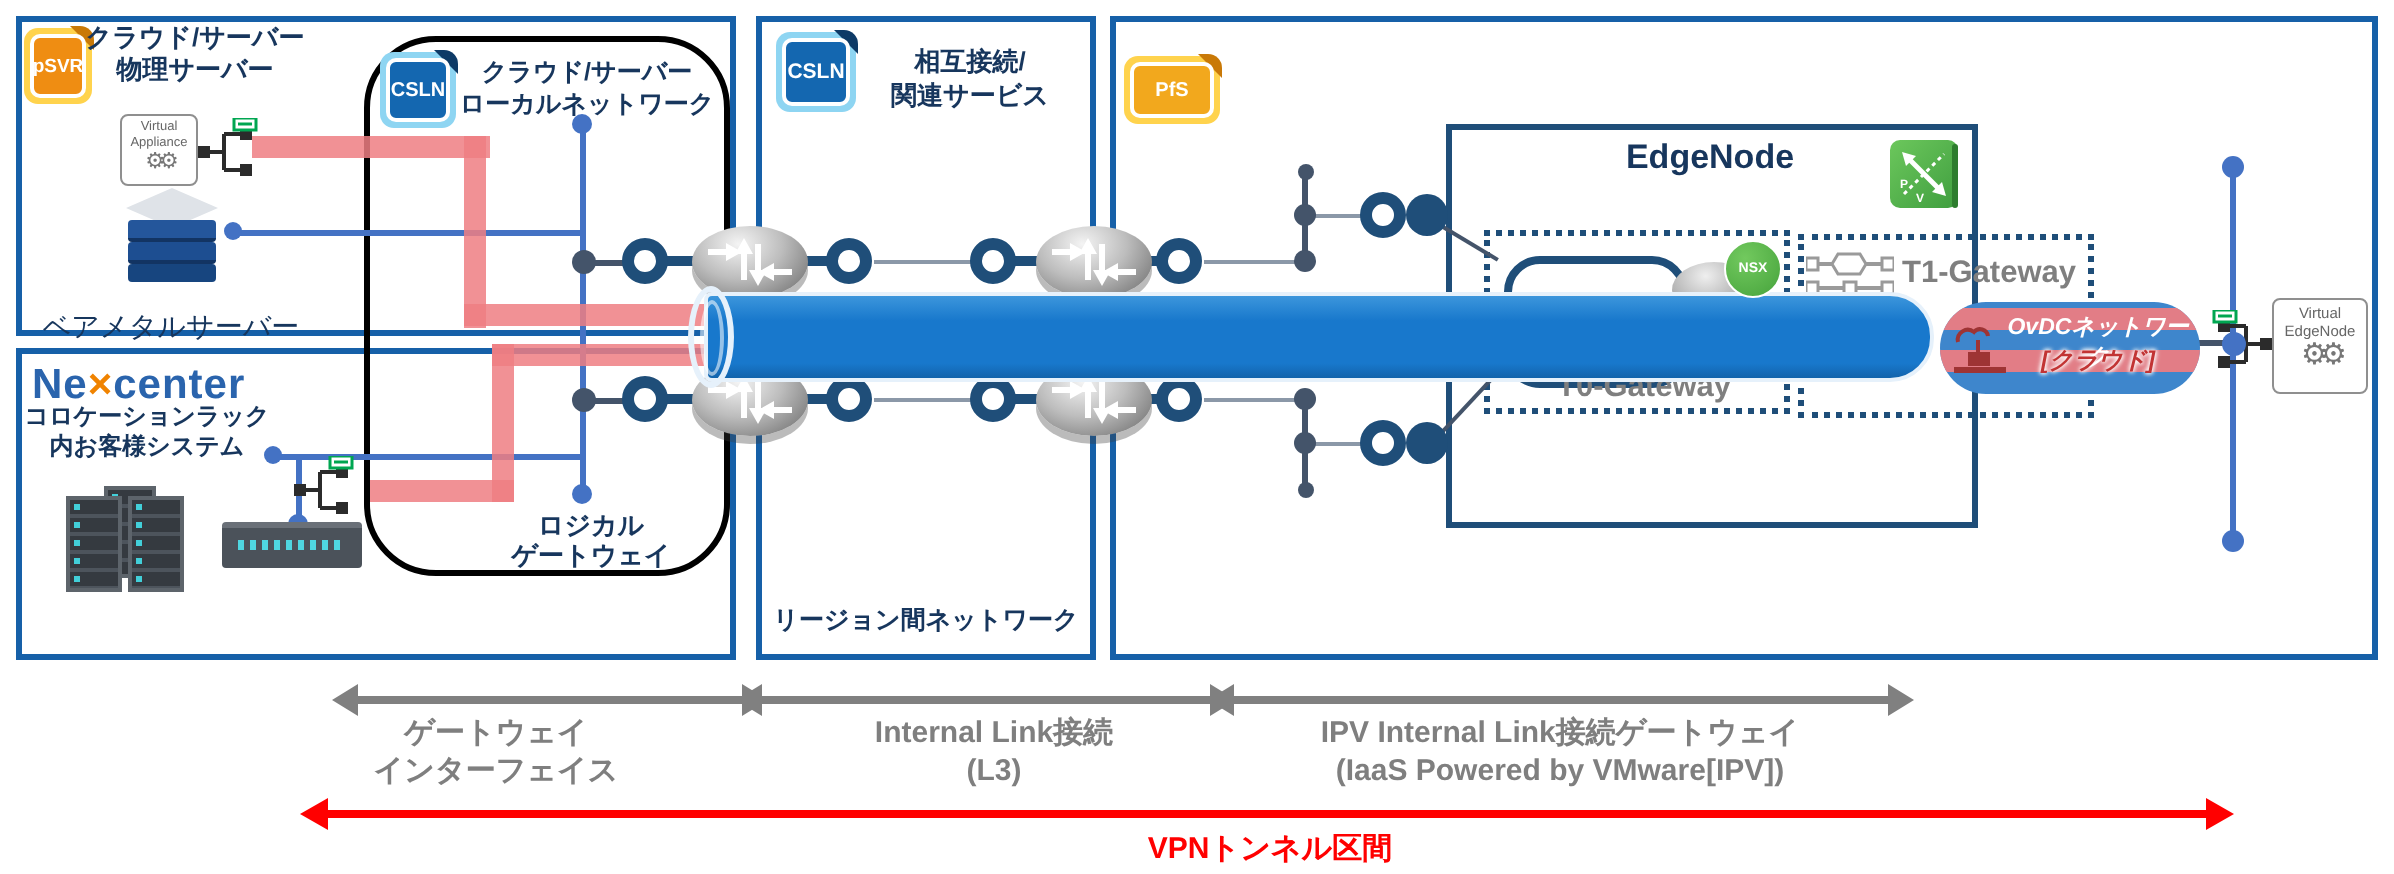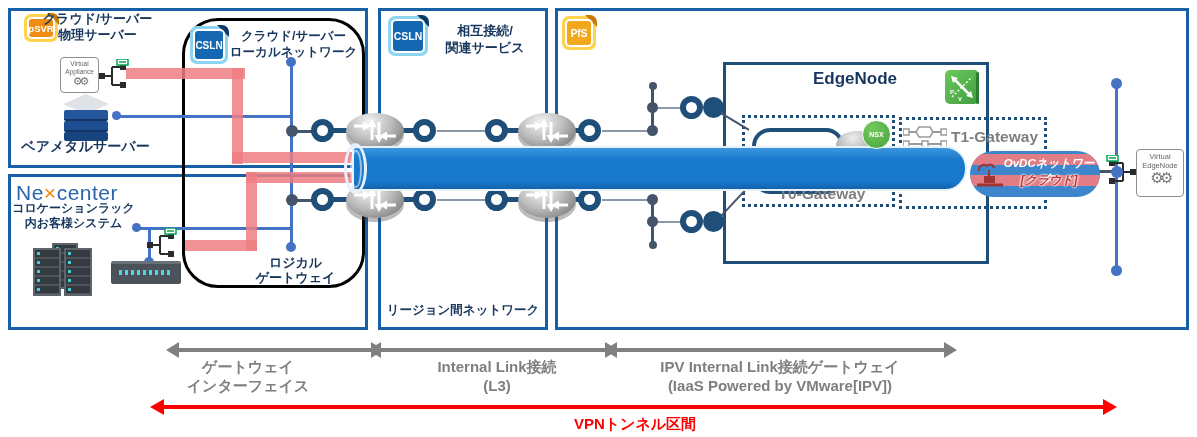--- a/index.html
+++ b/index.html
@@ -247,21 +247,21 @@
     <rect x="18" y="0" width="11" height="6" fill="#fff" stroke="#00a651" stroke-width="1.5"></rect>
     <line x1="20" y1="3" x2="27" y2="3" stroke="#00a651" stroke-width="1.5"></line>
   </svg>
   <div class="bdot" style="left:1111px;top:166px;width:12px;height:12px;z-index:5;"></div>
   <div class="vabox" style="left:1136px;top:149px;width:48px;height:48px;">
     <div class="pre" style="font-size:7.5px;color:#666;line-height:8.5px;margin-top:3px;">Virtual
 EdgeNode</div>
     <div style="font-size:15px;color:#777;line-height:16px;letter-spacing:-4px;">⚙⚙</div>
   </div>
 
-  <div class="badge" style="left:12px;top:14px;width:34px;height:28px;background:#ffd34d;margin-left:12px;">
+  <div class="badge" style="left:12px;top:14px;width:34px;height:38px;background:#ffd34d;">
     <div class="fold" style="background:#c97907;"></div>
     <div class="in" style="background:#ef8d12;font-size:9.5px;">pSVR</div>
   </div>
   <div class="abs ctr navy pre" style="left:30px;top:11px;width:135px;font-size:13px;font-weight:bold;line-height:15.5px;z-index:5;">クラウド/サーバー
 物理サーバー</div>
 
   <div class="vabox" style="left:60px;top:57px;width:39px;height:36px;">
     <div class="pre" style="font-size:6.5px;color:#666;line-height:7.5px;margin-top:2px;">Virtual
 Appliance</div>
     <div style="font-size:11px;color:#777;line-height:12px;letter-spacing:-3px;">⚙⚙</div>
@@ -277,23 +277,23 @@
     <rect x="18" y="0" width="11" height="6" fill="#fff" stroke="#00a651" stroke-width="1.5"></rect>
     <line x1="20" y1="3" x2="27" y2="3" stroke="#00a651" stroke-width="1.5"></line>
   </svg>
 
   <div class="abs" style="left:62px;top:94px;width:48px;height:48px;z-index:5;">
     <div class="abs" style="left:1px;top:0;width:46px;height:20px;background:#dfe3e8;clip-path:polygon(50% 0,100% 50%,50% 100%,0 50%);"></div>
     <div class="abs" style="left:2px;top:16px;width:44px;height:9px;background:#24569b;border-radius:2px;border-bottom:2px solid #123463;"></div>
     <div class="abs" style="left:2px;top:27px;width:44px;height:9px;background:#1d4e91;border-radius:2px;border-bottom:2px solid #123463;"></div>
     <div class="abs" style="left:2px;top:38px;width:44px;height:9px;background:#17457f;border-radius:2px;"></div>
   </div>
-  <div class="abs ctr navy" style="left:8px;top:138px;width:155px;font-size:14px;font-weight:bold;z-index:5;">ベアメタルサーバー</div>
-
-  <div class="abs" style="left:16px;top:181px;font-size:21px;font-weight:normal;letter-spacing:.5px;z-index:5;"><span style="color:#2a64ad;">Ne</span><span style="color:#f08300;">×</span><span style="color:#2a64ad;">center</span></div>
+  <div class="abs ctr navy" style="left:8px;top:155px;width:155px;font-size:14px;font-weight:normal;z-index:5;">ベアメタルサーバー</div>
+
+  <div class="abs" style="left:16px;top:181px;font-size:21px;font-weight:bold;letter-spacing:.5px;z-index:5;"><span style="color:#2a64ad;">Ne</span><span style="color:#f08300;">×</span><span style="color:#2a64ad;">center</span></div>
   <div class="abs ctr navy pre" style="left:6px;top:201px;width:135px;font-size:12px;font-weight:bold;line-height:15px;z-index:5;">コロケーションラック
 内お客様システム</div>
 
   <div class="rack" style="left:52px;top:243px;width:26px;height:46px;"></div>
   <div class="rack" style="left:33px;top:248px;width:28px;height:48px;"></div>
   <div class="rack" style="left:64px;top:248px;width:28px;height:48px;"></div>
   <div class="abs" style="left:111px;top:261px;width:70px;height:20px;background:#4b525a;border-radius:2px;border-top:3px solid #6a7078;z-index:5;">
     <div class="abs" style="left:8px;top:6px;width:54px;height:5px;background:repeating-linear-gradient(90deg,#4fd6e0 0 3px,transparent 3px 6px);"></div>
   </div>
   <svg class="abs" style="left:147px;top:228px;z-index:5;" width="30" height="34" viewBox="0 0 30 34">
@@ -318,21 +318,21 @@
 ゲートウェイ</div>
 
   <div class="badge" style="left:388px;top:16px;width:40px;height:40px;background:#8ed5f2;">
     <div class="fold" style="background:#0d3a66;"></div>
     <div class="in" style="background:#1467b0;font-size:10.5px;">CSLN</div>
   </div>
   <div class="abs ctr navy" style="left:378px;top:302px;width:170px;font-size:12.5px;font-weight:bold;z-index:5;">リージョン間ネットワーク</div>
   <div class="abs ctr navy pre" style="left:430px;top:22px;width:110px;font-size:13px;font-weight:bold;line-height:17px;z-index:5;">相互接続/
 関連サービス</div>
 
-  <div class="badge" style="left:562px;top:16px;width:34px;height:34px;background:#ffd34d;">
+  <div class="badge" style="left:562px;top:28px;width:48px;height:34px;background:#ffd34d;">
     <div class="fold" style="background:#c97907;"></div>
     <div class="in" style="background:#f2a81d;font-size:10px;">PfS</div>
   </div>
 
   <div class="measure" style="left:178px;top:348px;width:194px;"></div>
   <div class="measure" style="left:380px;top:348px;width:226px;"></div>
   <div class="measure" style="left:616px;top:348px;width:329px;"></div>
   <div class="mlabel" style="left:148px;top:357px;width:200px;">ゲートウェイ
 インターフェイス</div>
   <div class="mlabel" style="left:397px;top:357px;width:200px;">Internal Link接続

